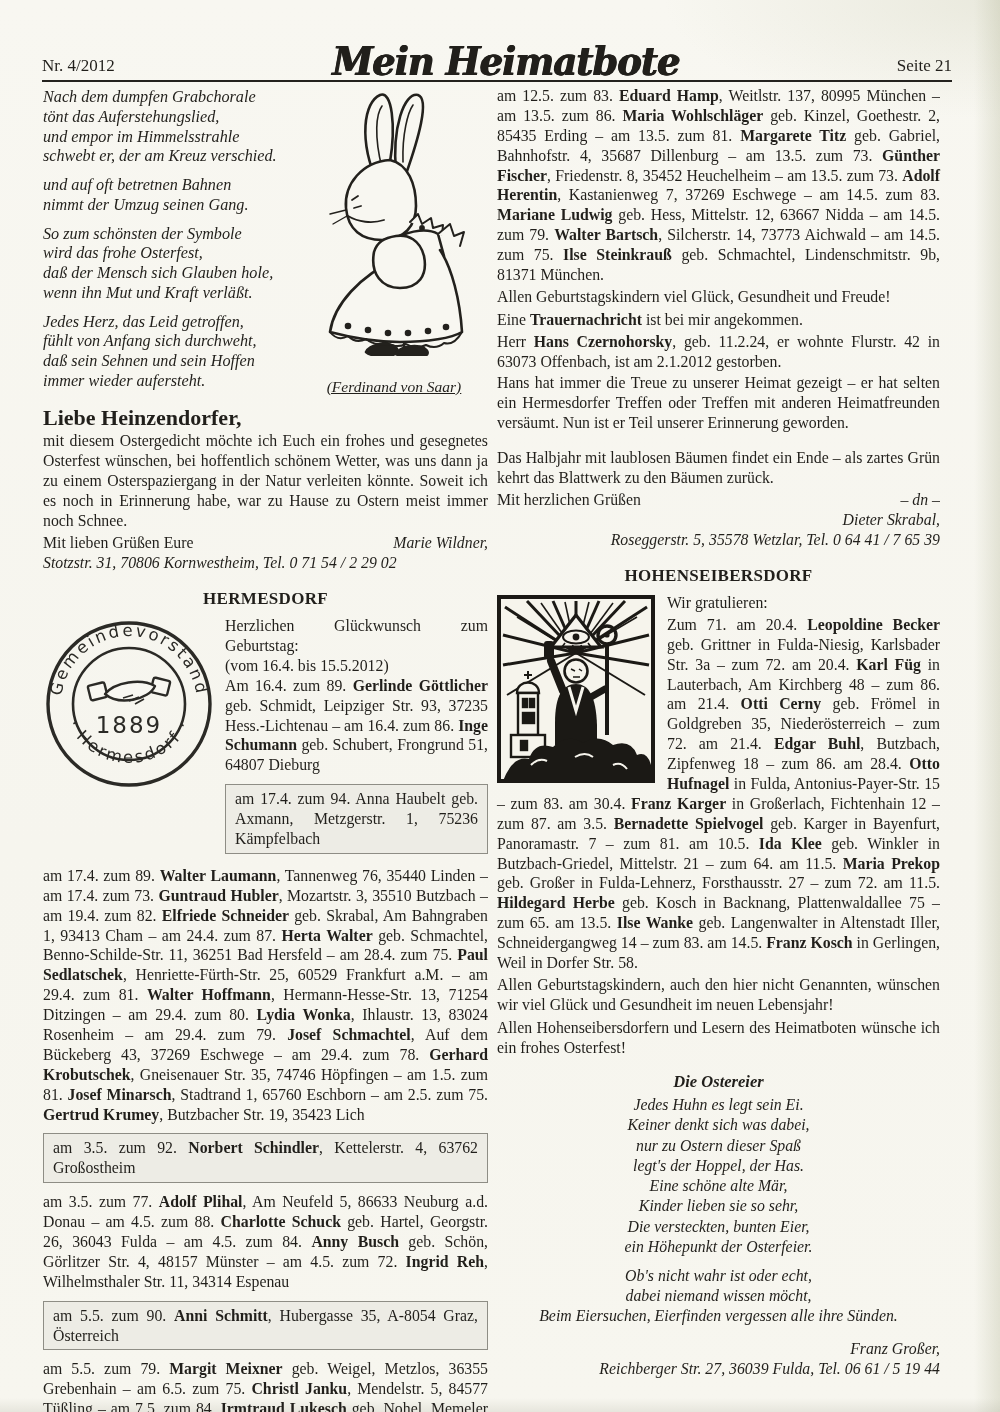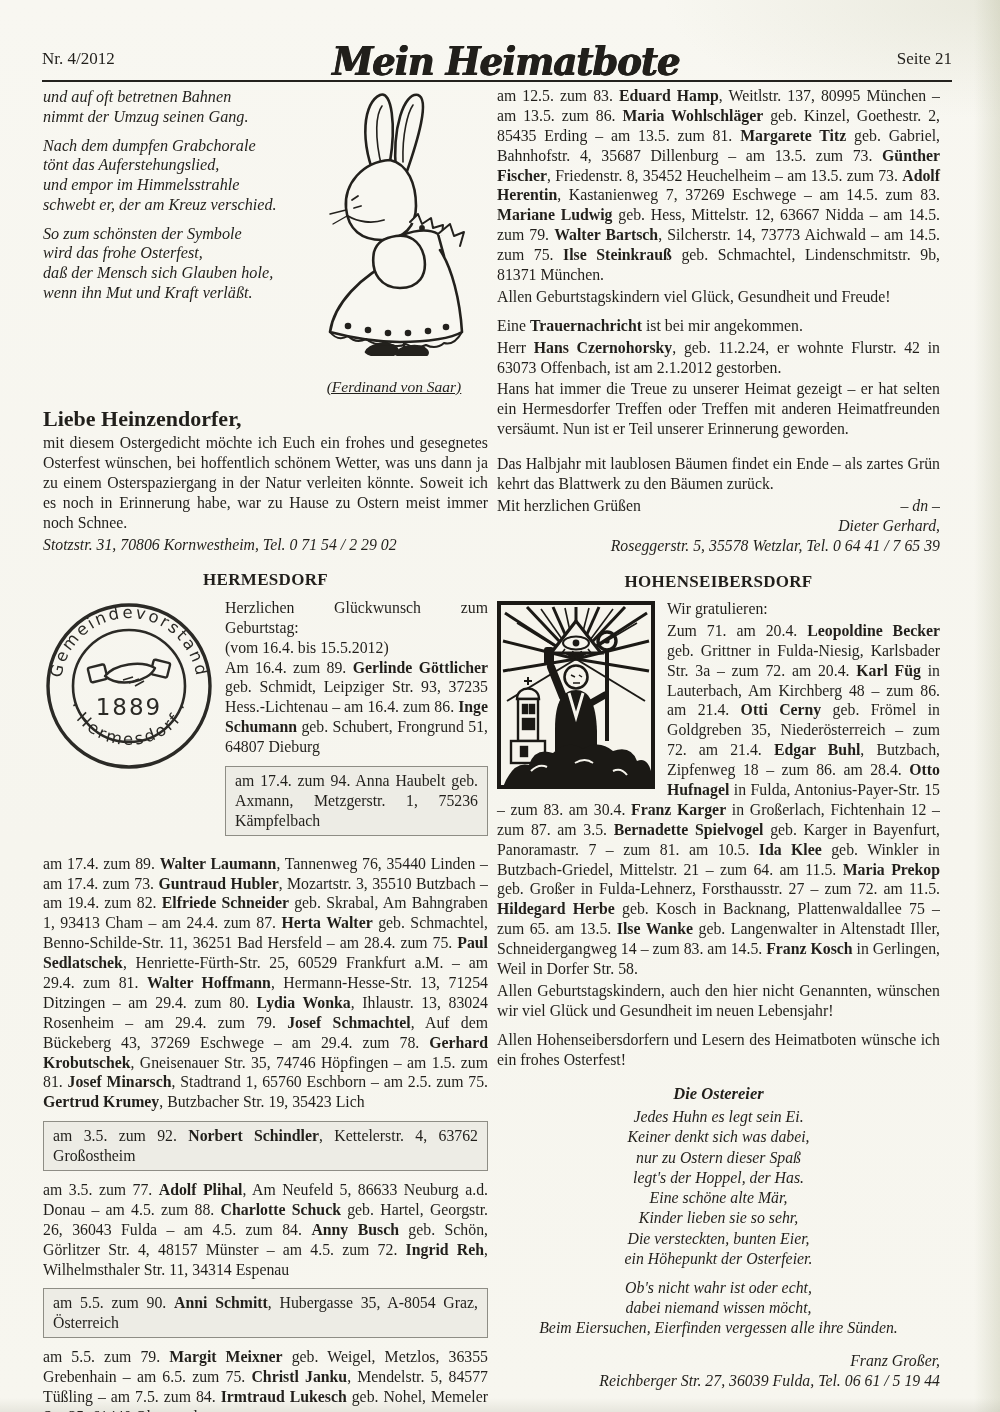--- a/index.html
+++ b/index.html
@@ -14,33 +14,33 @@
     background:linear-gradient(90deg,rgba(190,190,168,0) 0%,rgba(186,188,160,.35) 100%);}
   .edge-top-right{position:absolute;top:0;right:0;width:340px;height:120px;
     background:radial-gradient(ellipse at top right,rgba(196,198,170,.28),rgba(196,198,170,0) 70%);}
   .edge-bottom{position:absolute;bottom:0;left:0;width:100%;height:14px;
     background:linear-gradient(0deg,rgba(180,180,165,.25),rgba(180,180,165,0));}
 
   
   .header{position:absolute;left:42px;right:48px;top:34px;height:46px;
     border-bottom:2.5px solid #24221e;}
   .header-row{display:flex;justify-content:space-between;align-items:flex-end;height:100%;}
-  .issue,.pageno{font-size:17px;padding-bottom:11px;}
+  .issue,.pageno{font-size:17px;padding-bottom:4px;}
   .masthead{font-family:"DejaVu Serif",serif;font-weight:bold;font-style:italic;
     font-size:37px;letter-spacing:-1px;transform:scaleY(1.08);
     text-shadow:0.8px 0 #24221e, -0.3px 0 #24221e;padding-bottom:0px;line-height:1;}
 
   
   .col{position:absolute;width:445px;font-size:15.8px;line-height:1.26;text-align:justify;}
   .col-left{left:43px;top:88px;}
   .col-right{left:497px;top:86px;width:443px;}
 
   p{margin:0;}
   .para{margin:0 0 2px 0;}
-  .gap-s{margin-top:9px;}
+  .gap-s{margin-top:3px;}
   .gap-m{margin-top:15px;}
 
   
   .poem-wrap{overflow:hidden;}
   .bunny-box{float:right;width:188px;text-align:center;margin-left:4px;}
   .bunny-caption{font-style:italic;font-size:15.5px;text-align:center;margin-top:16px;text-decoration:underline;}
   .stanza{font-style:italic;font-size:16.2px;line-height:1.22;text-align:left;margin:0 0 9px 0;}
 
   .greet-head{font-weight:bold;font-size:22px;}
   .sign-row{display:flex;justify-content:space-between;}
@@ -119,28 +119,33 @@
 
           <path d="M74,164 C70,186 82,200 100,200 C118,200 128,188 124,168 C120,152 108,146 96,148 C84,150 77,154 74,164 Z" fill="#f8f7f1"></path>
 
           <path d="M84,254 l0,8 M104,254 l0,10" stroke-width="2.2"></path>
           <path d="M66,264 C70,256 86,254 94,258 C100,262 98,266 92,267 C82,269 70,268 66,264 Z" fill="#23211d"></path>
           <path d="M96,266 C100,258 116,256 124,260 C130,264 128,268 122,268 C112,270 100,269 96,266 Z" fill="#23211d"></path>
         </g>
       </svg>
       <div class="bunny-caption">(Ferdinand von Saar)</div>
     </div>
+    <p class="stanza">Nach dem dumpfen Grabchorale<br>tönt das Auferstehungslied,<br>und empor im Himmelsstrahle<br>schwebt er, der am Kreuz verschied.</p>
     <p class="stanza">und auf oft betretnen Bahnen<br>nimmt der Umzug seinen Gang.</p>
-    <p class="stanza">Nach dem dumpfen Grabchorale<br>tönt das Auferstehungslied,<br>und empor im Himmelsstrahle<br>schwebt er, der am Kreuz verschied.</p>
     <p class="stanza">So zum schönsten der Symbole<br>wird das frohe Osterfest,<br>daß der Mensch sich Glauben hole,<br>wenn ihn Mut und Kraft verläßt.</p>
+    <p class="stanza">Jedes Herz, das Leid getroffen,<br>fühlt von Anfang sich durchweht,<br>daß sein Sehnen und sein Hoffen<br>immer wieder aufersteht.</p>
   </div>
 
   <div class="gap-s">
     <p class="greet-head">Liebe Heinzendorfer,</p>
     <p class="para">mit diesem Ostergedicht möchte ich Euch ein frohes und gesegnetes Osterfest wünschen, bei hoffentlich schönem Wetter, was uns dann ja zu einem Osterspaziergang in der Natur verleiten könnte. Soweit ich es noch in Erinnerung habe, war zu Hause zu Ostern meist immer noch Schnee.</p>
+    <div class="sign-row">
+      <span>Mit lieben Grüßen Eure</span>
+      <span class="sign-italic">Marie Wildner,</span>
+    </div>
     <p class="sign-addr">Stotzstr. 31, 70806 Kornwestheim, Tel. 0 71 54 / 2 29 02</p>
   </div>
 
   <div class="gap-m">
     <h3 class="section-title">HERMESDORF</h3>
 
     <div class="stamp-float">
       <svg width="172" height="172" viewBox="0 0 172 172">
         <circle cx="86" cy="86" r="81" fill="none" stroke="#2b2a26" stroke-width="3.4"></circle>
         <circle cx="86" cy="86" r="56" fill="none" stroke="#2b2a26" stroke-width="2.6"></circle>
@@ -194,21 +199,21 @@
     <p class="para">Hans hat immer die Treue zu unserer Heimat gezeigt – er hat selten ein Hermesdorfer Treffen oder Treffen mit anderen Heimatfreunden versäumt. Nun ist er Teil unserer Erinnerung geworden.</p>
   </div>
 
   <div class="gap-m">
     <p class="para">Das Halbjahr mit laublosen Bäumen findet ein Ende – als zartes Grün kehrt das Blattwerk zu den Bäumen zurück.</p>
     <div class="sign-row">
       <span>Mit herzlichen Grüßen</span>
       <span class="sign-italic">– dn –</span>
     </div>
     <div class="right-align-block">
-      <p>Dieter Gerhard,</p>
+      <p>Dieter Skrabal,</p>
       <p>Roseggerstr. 5, 35578 Wetzlar, Tel. 0 64 41 / 7 65 39</p>
     </div>
   </div>
 
   <div class="gap-m">
     <h3 class="section-title">HOHENSEIBERSDORF</h3>
 
     <div class="woodcut-float">
       <svg width="158" height="188" viewBox="0 0 158 188">
         <rect x="2" y="2" width="154" height="184" fill="#f6f4ec" stroke="#1b1915" stroke-width="4"></rect>

